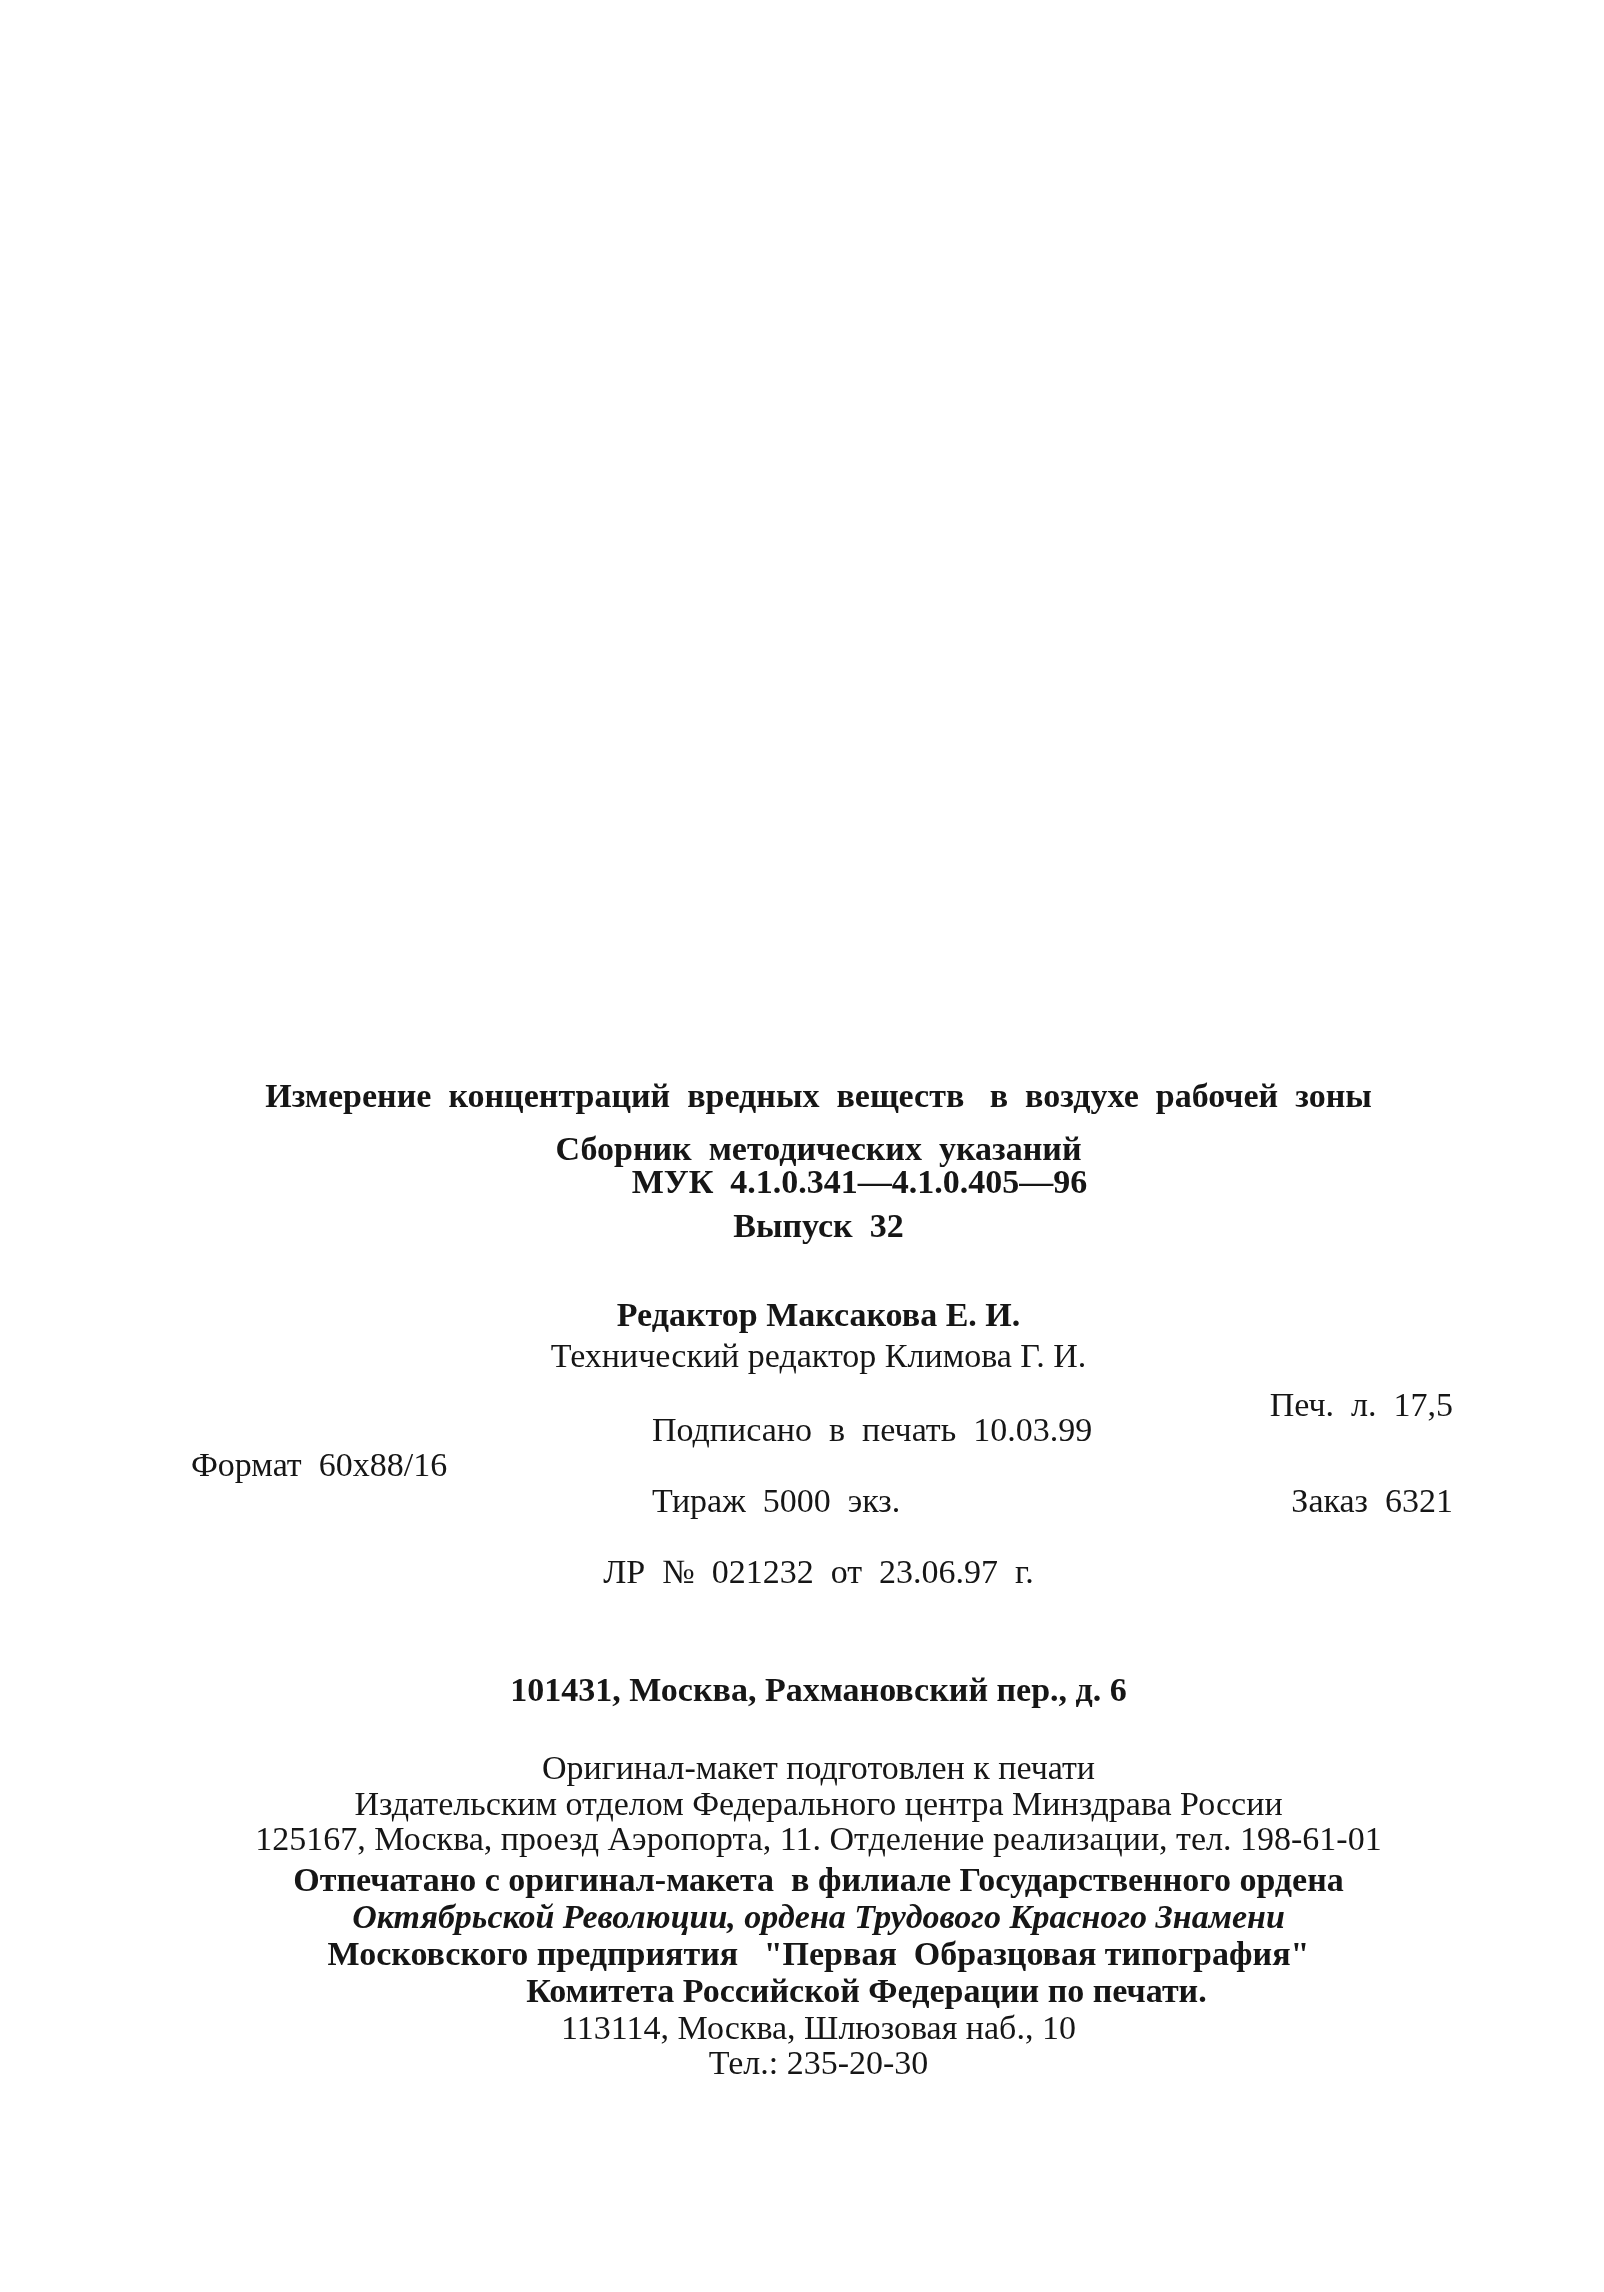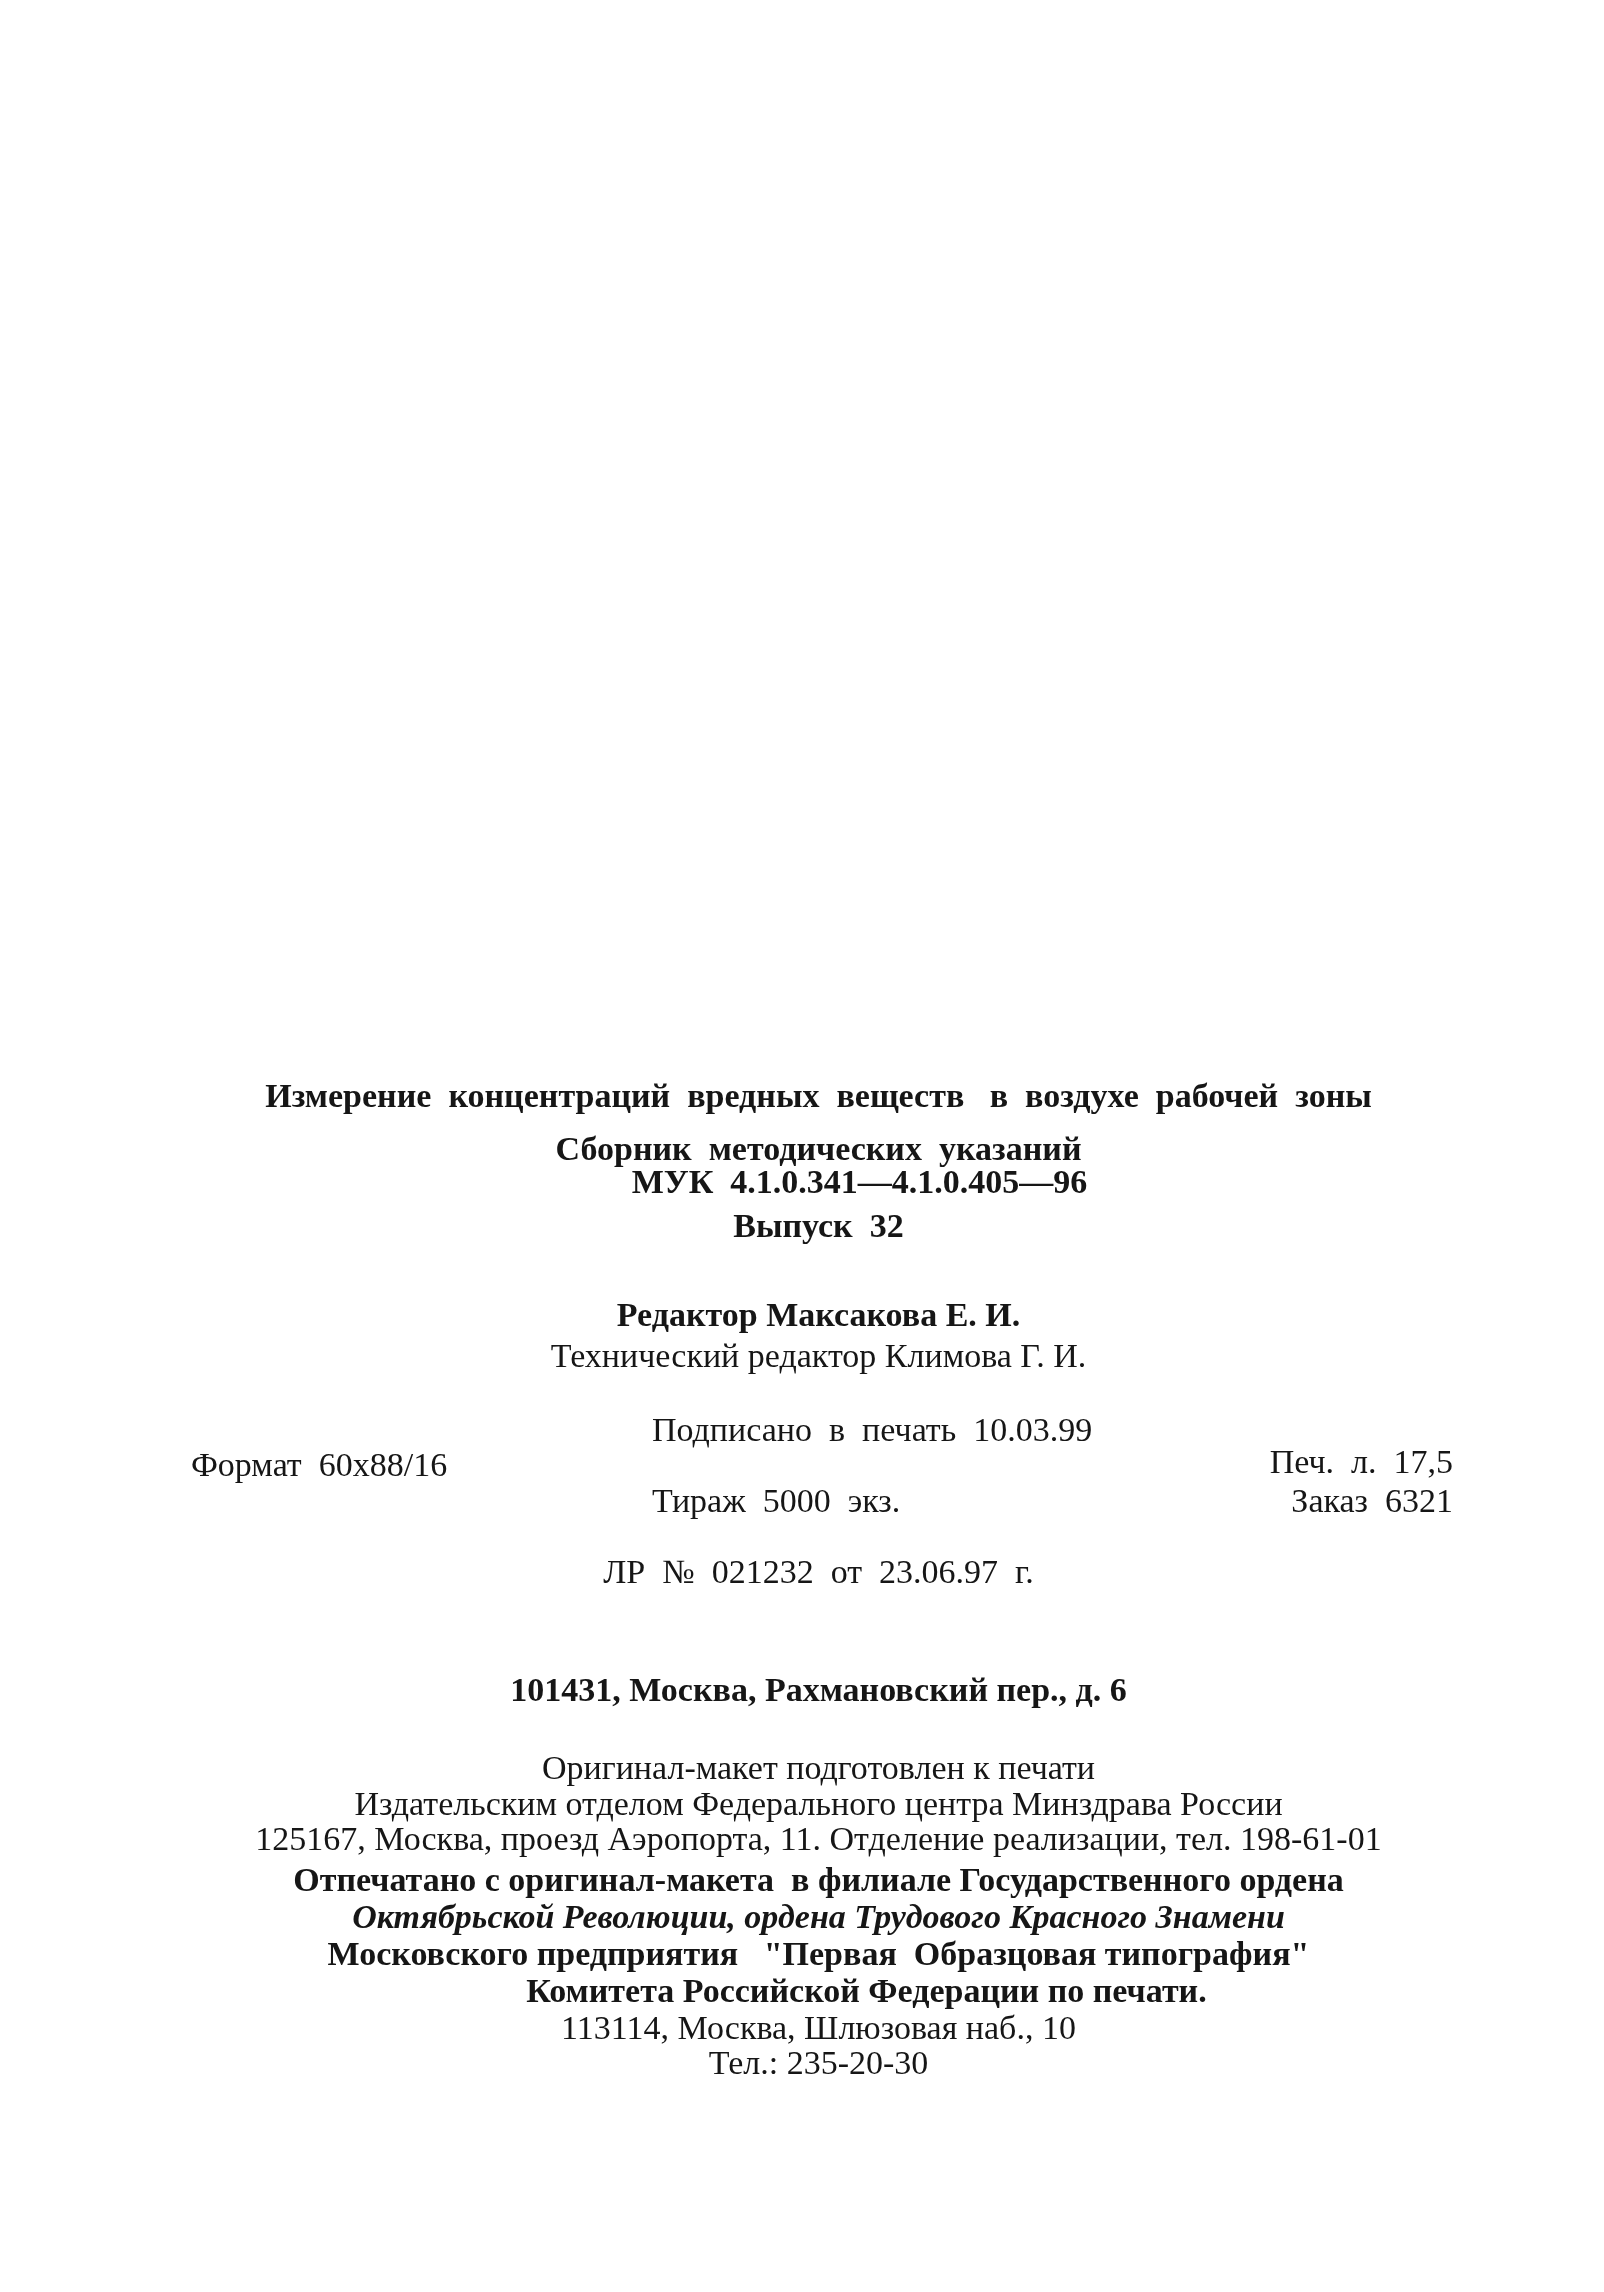--- a/index.html
+++ b/index.html
@@ -43,21 +43,21 @@
   <div class="line b" style="top:1077px;">Измерение  концентраций  вредных  веществ   в  воздухе  рабочей  зоны</div>
   <div class="line b" style="top:1130px;">Сборник  методических  указаний</div>
   <div class="line b" style="top:1163px;padding-left:41px;">МУК  4.1.0.341—4.1.0.405—96</div>
   <div class="line b" style="top:1207px;">Выпуск  32</div>
 
   <div class="line b" style="top:1296px;">Редактор Максакова Е. И.</div>
   <div class="line" style="top:1337px;">Технический редактор Климова Г. И.</div>
 
   <div class="pos" style="top:1411px; left:652px;">Подписано  в  печать  10.03.99</div>
   <div class="pos" style="top:1446px; left:191px;">Формат  60х88/16</div>
-  <div class="pos right" style="top:1443px; right:152px;">Печ.  л.  17,5</div>
+  <div class="pos right" style="top:1386px; right:152px;">Печ.  л.  17,5</div>
   <div class="pos" style="top:1482px; left:652px;">Тираж  5000  экз.</div>
   <div class="pos right" style="top:1482px; right:152px;">Заказ  6321</div>
   <div class="line" style="top:1553px;">ЛР  №  021232  от  23.06.97  г.</div>
 
   <div class="line b" style="top:1671px;">101431, Москва, Рахмановский пер., д. 6</div>
 
   <div class="line" style="top:1749px;">Оригинал-макет подготовлен к печати</div>
   <div class="line" style="top:1785px;">Издательским отделом Федерального центра Минздрава России</div>
   <div class="line" style="top:1820px;">125167, Москва, проезд Аэропорта, 11. Отделение реализации, тел. 198-61-01</div>
 

